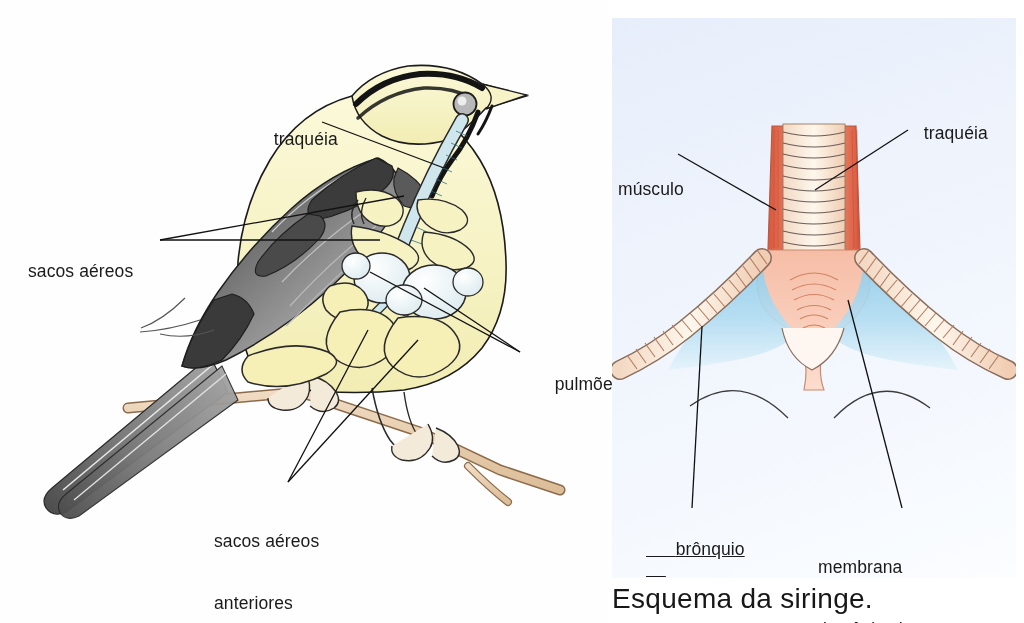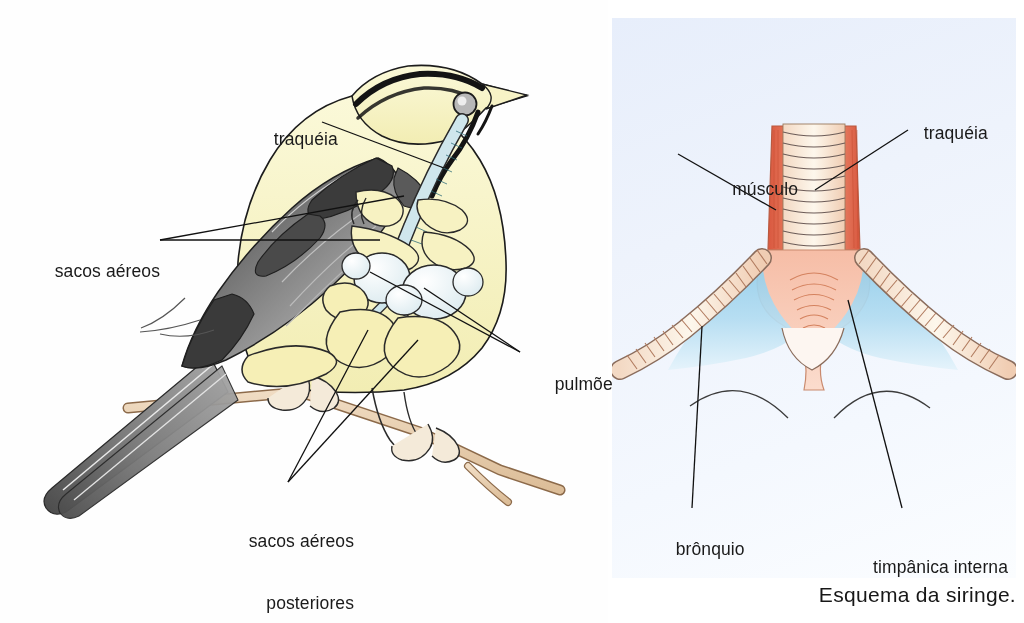--- a/index.html
+++ b/index.html
@@ -29,27 +29,27 @@
   svg{display:block;}
   .lbl{
     position:absolute;
     font-family:"Liberation Sans", sans-serif;
     font-size:17.5px;
     color:#1a1a1a;
     line-height:1.18;
     white-space:pre;
     letter-spacing:0.1px;
   }
-  .lbl.ctr{text-align:right;}
+  .lbl.ctr{text-align:left;}
   #caption{
     position:absolute;
     left:612px;top:583px;width:404px;
-    text-align:right;
+    text-align:left;
     font-family:"Liberation Sans", sans-serif;
-    font-size:21px;
+    font-size:28px;
     color:#171717;
     letter-spacing:0.3px;
   }
 </style>
 </head>
 <body>
 
 <div id="figure">
 
   <div class="panel" id="panel-bird">
@@ -218,21 +218,21 @@
     <div class="lbl ctr" style="left:28px;top:220px;width:132px;">
       <div>sacos aéreos</div>
     </div>
 
     <div class="lbl" style="left:525px;top:353px;">
       <span>pulmões</span>
     </div>
 
     <div class="lbl ctr" style="left:214px;top:490px;width:140px;">
       <div>sacos aéreos</div>
-      <div>posteriores</div>
+      <div>anteriores</div>
     </div>
   </div>
 
   <div class="panel" id="panel-syrinx">
     <svg width="404" height="560" viewBox="0 0 404 560">
       <defs>
         <linearGradient id="muscleGrad" x1="0" y1="0" x2="1" y2="0">
           <stop offset="0%" stop-color="#d9583f"></stop>
           <stop offset="40%" stop-color="#ef9272"></stop>
           <stop offset="60%" stop-color="#f2a385"></stop>
@@ -369,24 +369,25 @@
     </svg>
 
     <div class="lbl" style="left:282px;top:84px;">
       <span>traquéia</span>
     </div>
 
     <div class="lbl ctr" style="left:6px;top:120px;width:180px;">
       <div>músculo</div>
     </div>
 
-    <div class="lbl" style="left:34px;top:500px;">
+    <div class="lbl" style="left:34px;top:500px;text-decoration:underline;">
       <span>brônquio</span>
     </div>
 
     <div class="lbl ctr" style="left:206px;top:498px;width:190px;">
+      <div>membrana</div>
       <div>timpânica interna</div>
     </div>
   </div>
 
   <div id="caption">Esquema da siringe.</div>
 
 </div>
 
 </body></html>

